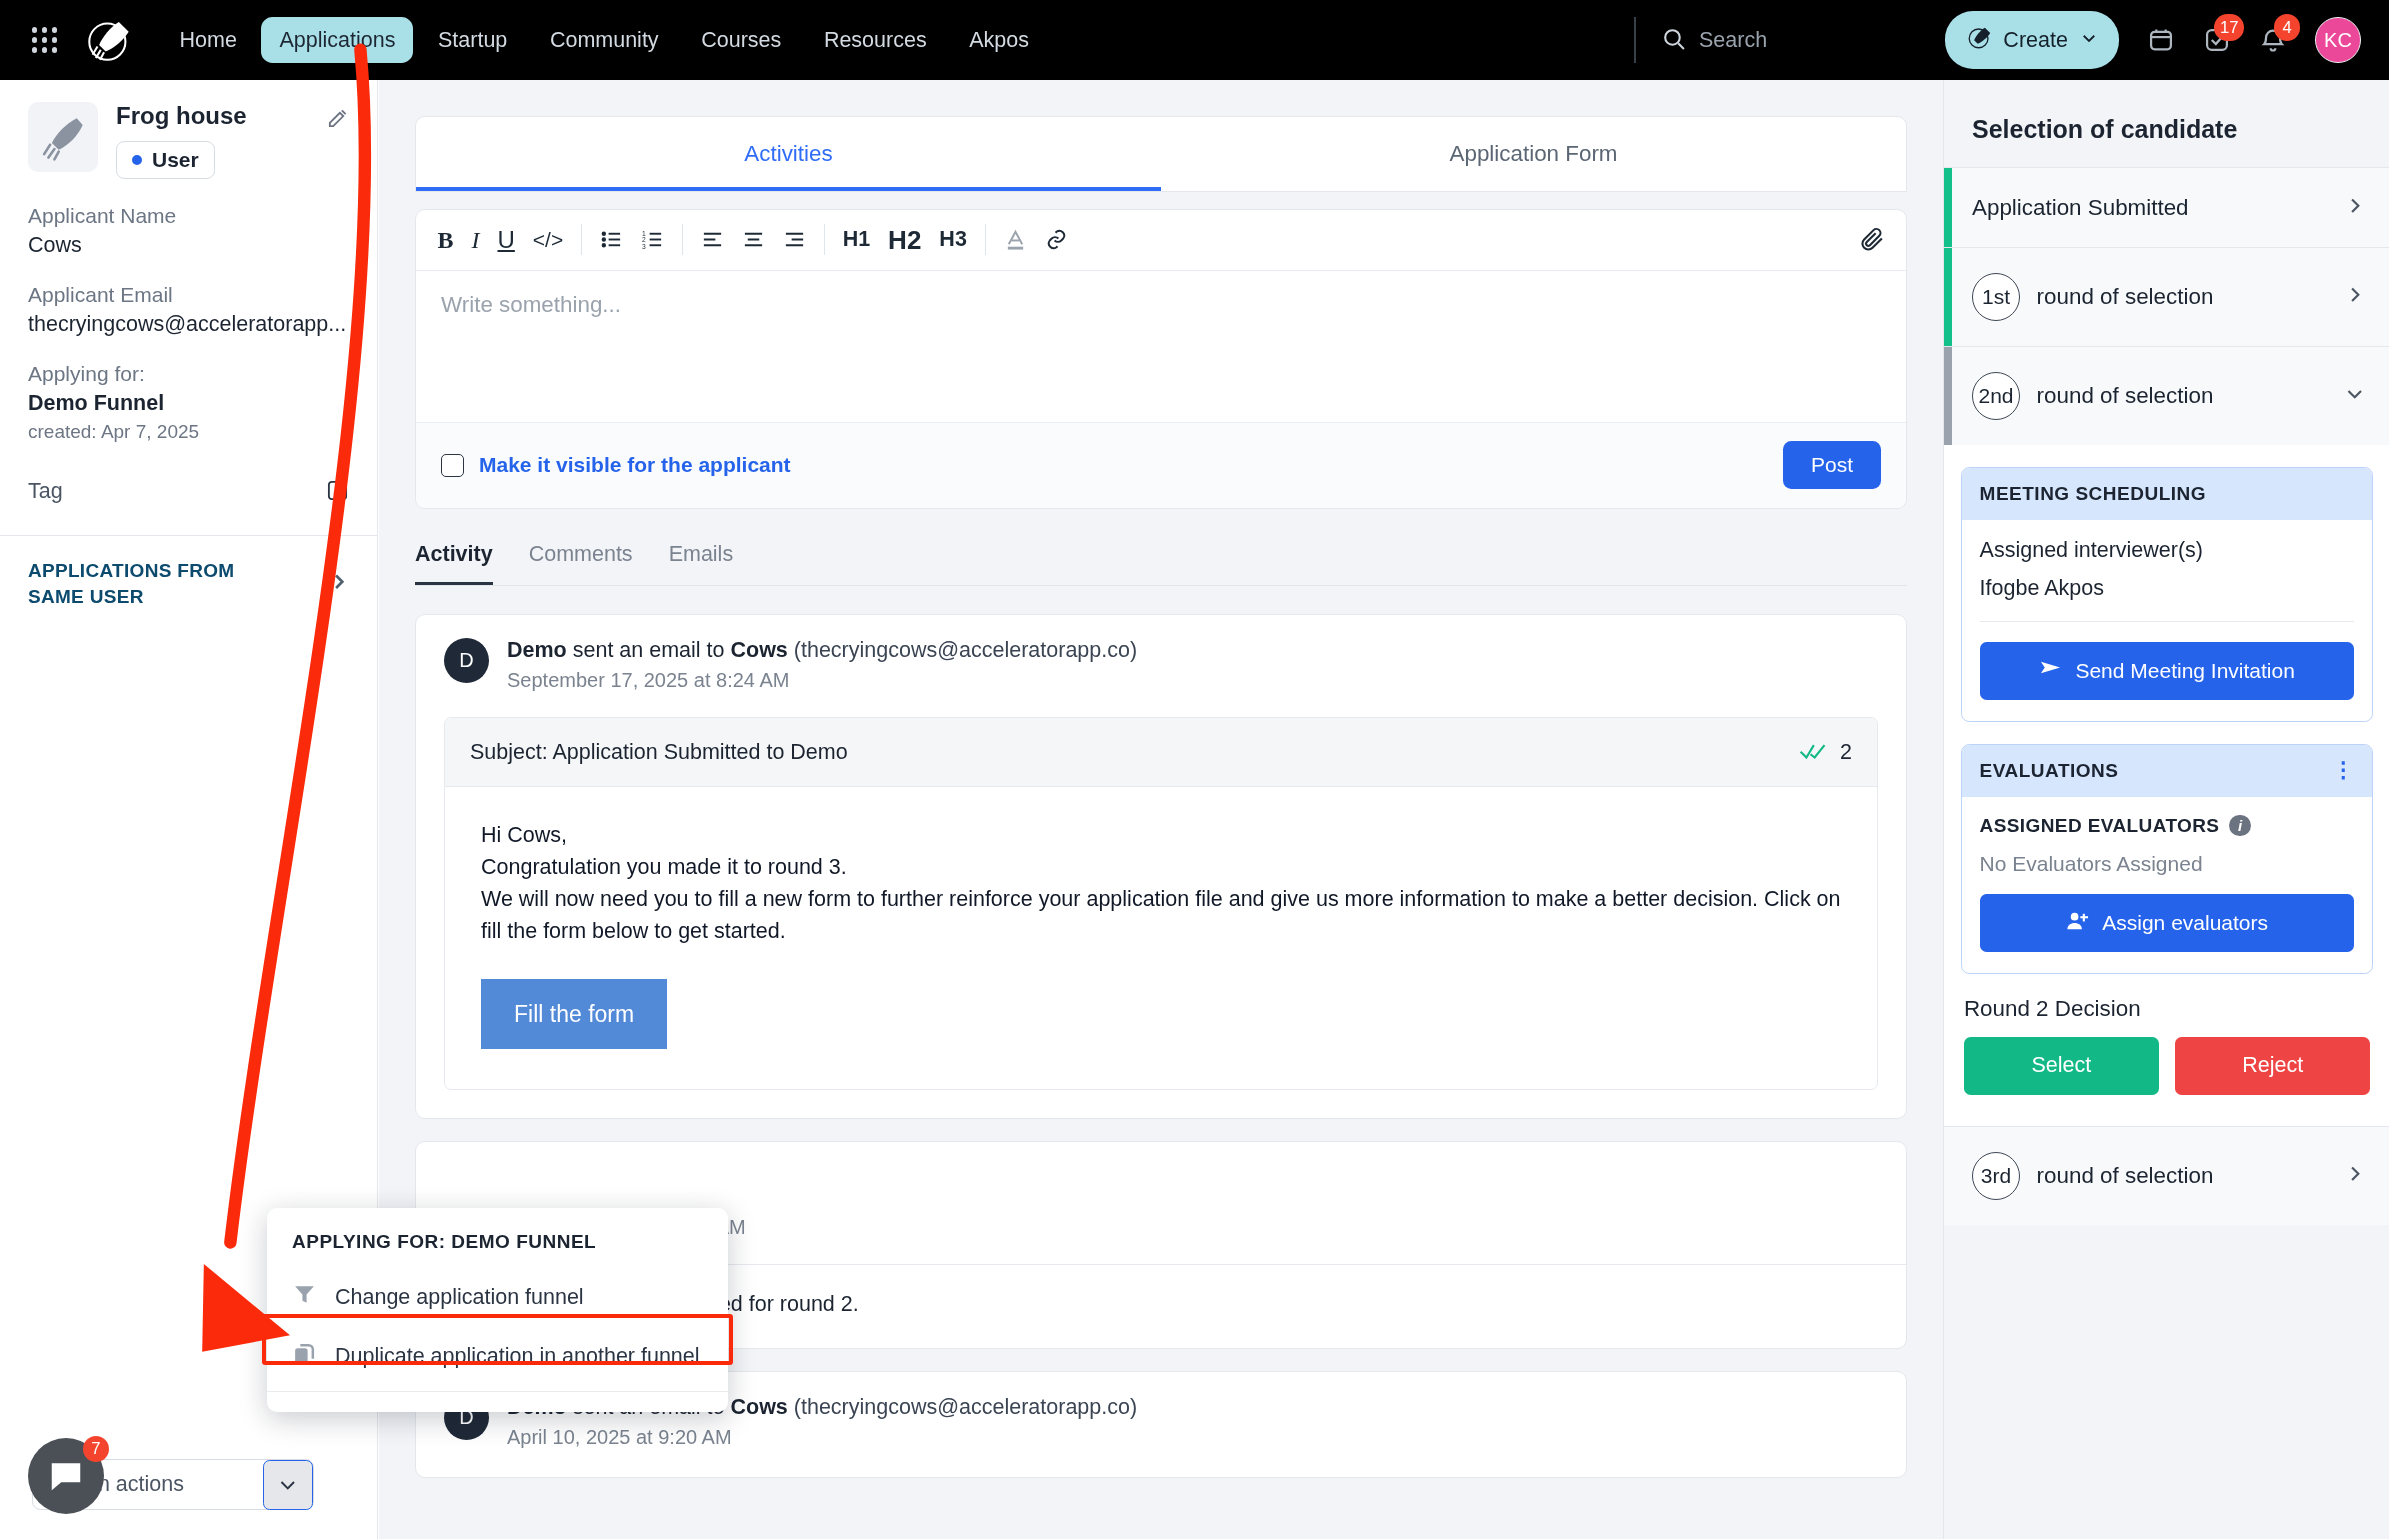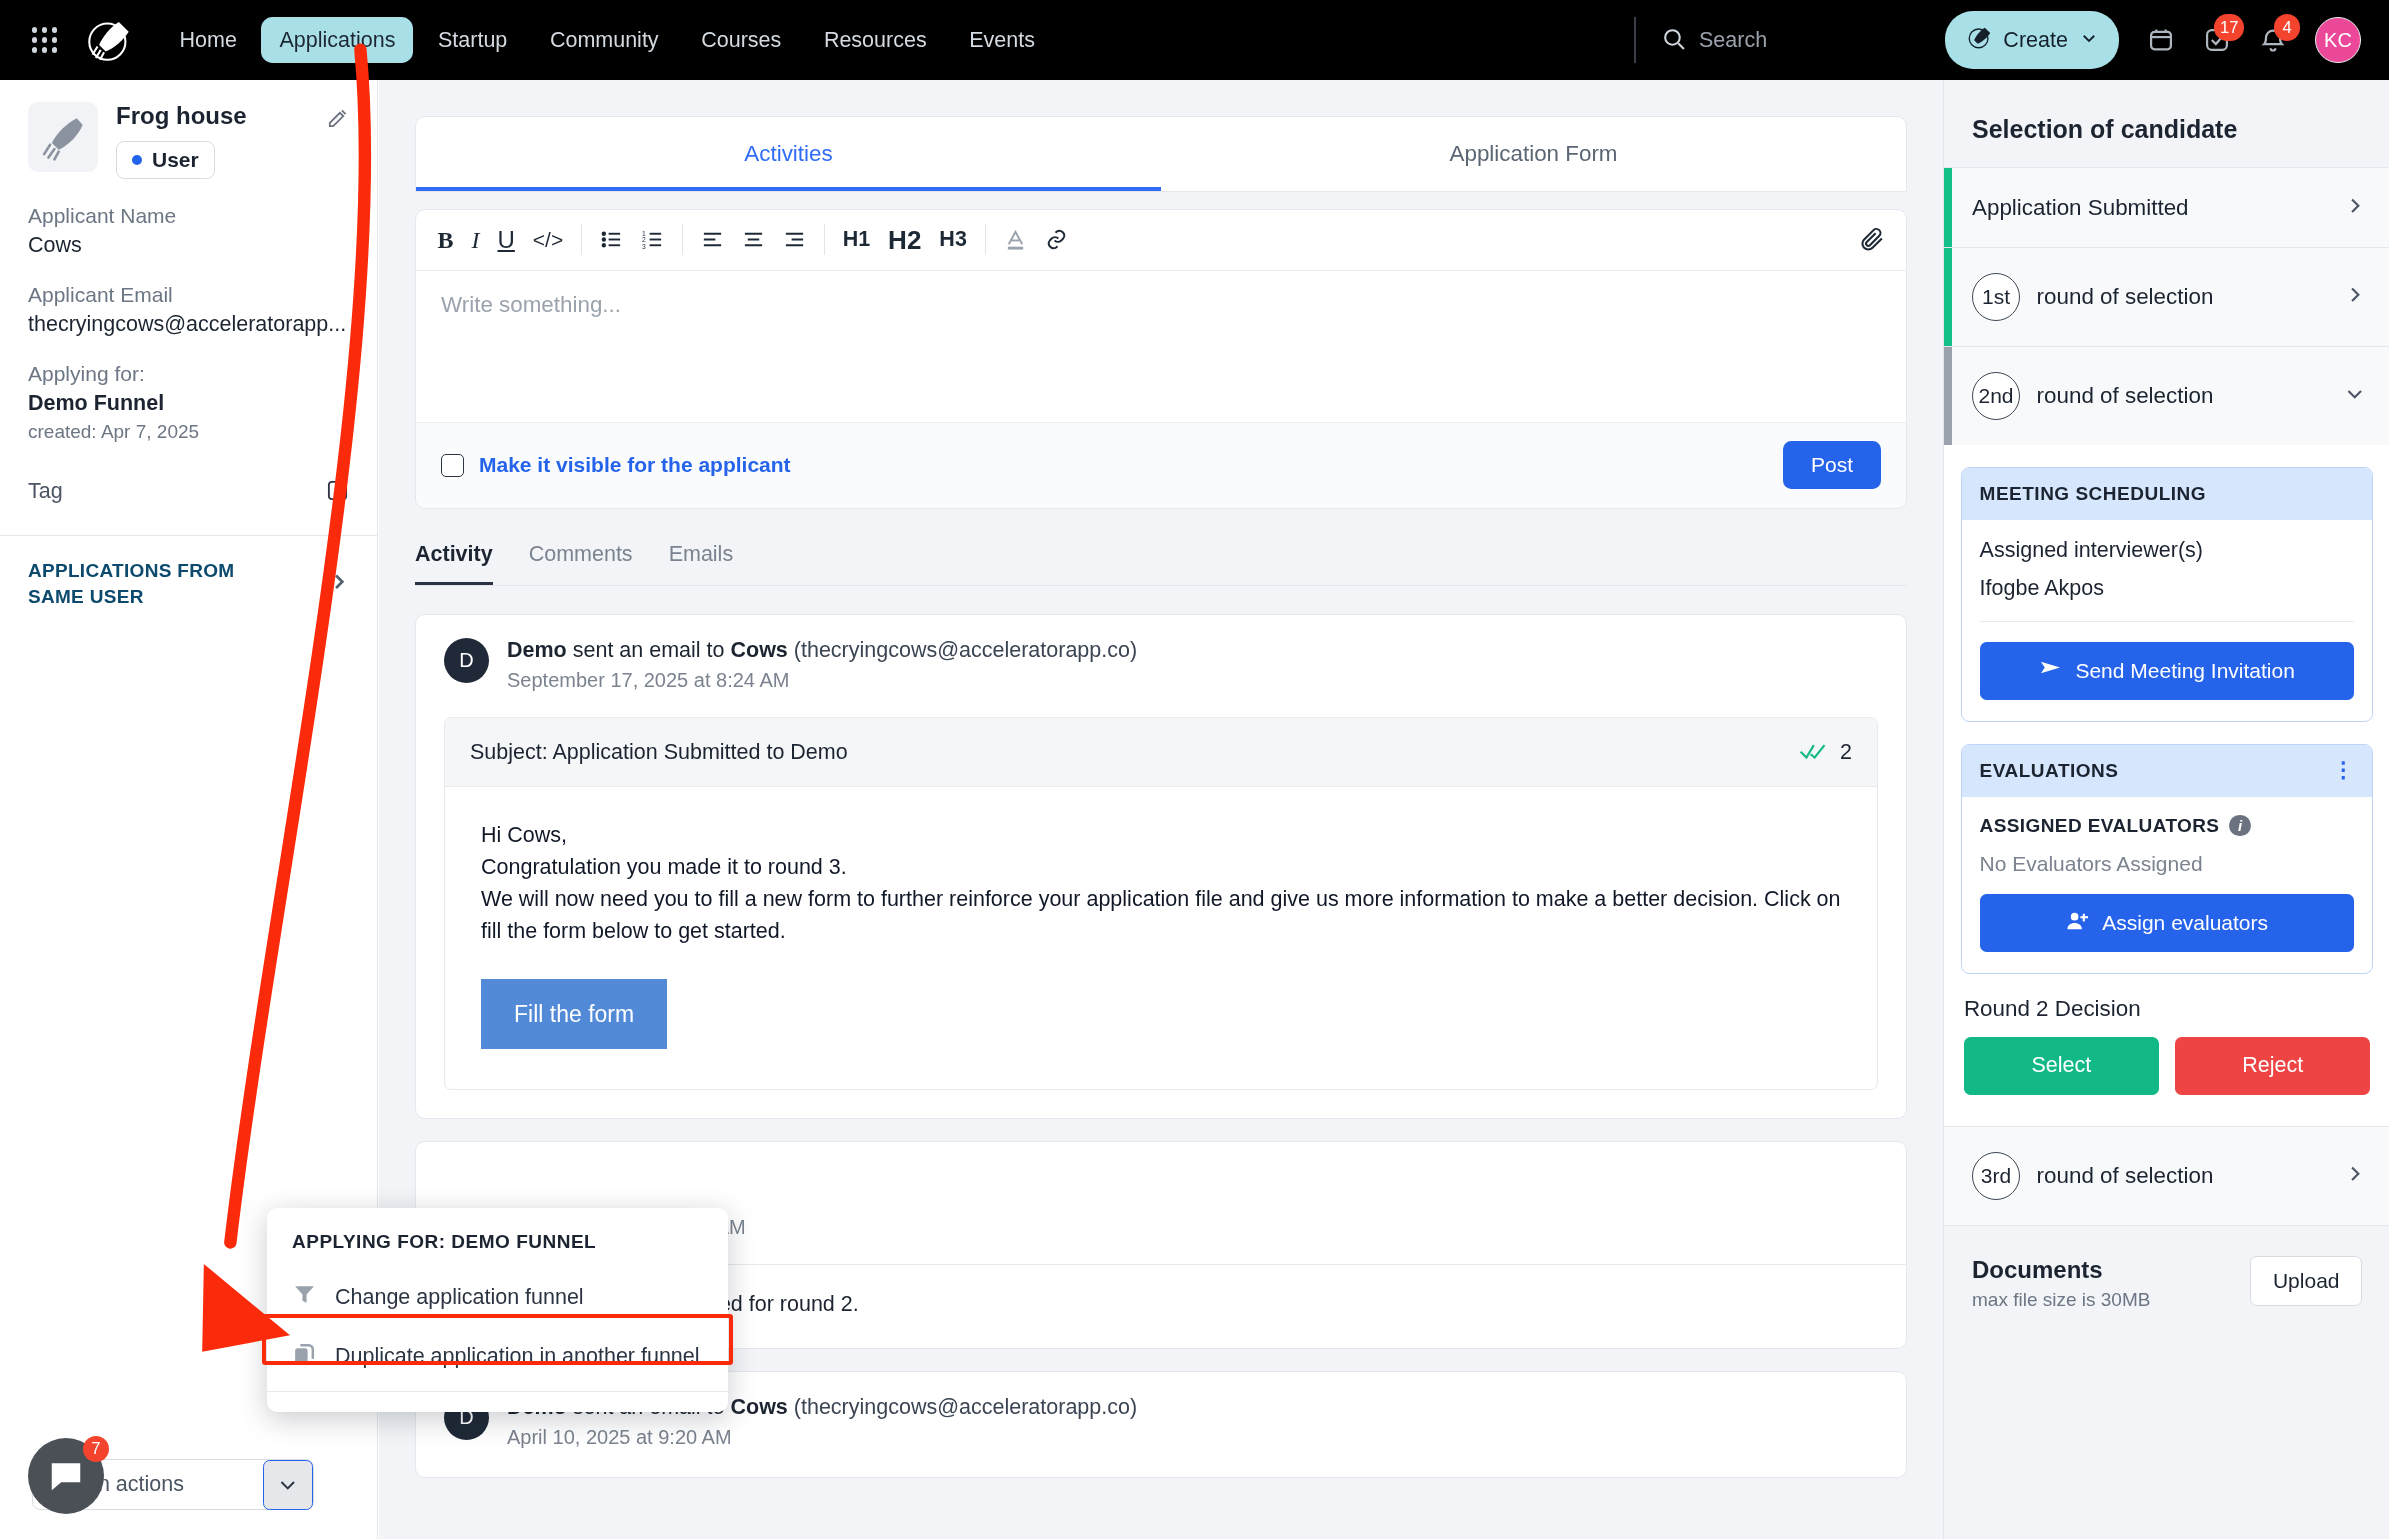--- a/index.html
+++ b/index.html
@@ -288,21 +288,21 @@
         <path d="M14 36 L8 46 M18 40 L12 50 M22 43 L17 52" stroke="#ffffff" stroke-width="2.5" fill="none"></path>
       </svg>
     </div>
     <nav class="nav">
       <a href="#" class="">Home</a>
       <a href="#" class="active">Applications</a>
       <a href="#">Startup</a>
       <a href="#">Community</a>
       <a href="#">Courses</a>
       <a href="#">Resources</a>
-      <a href="#">Events</a>
+      <a href="#">Akpos</a>
     </nav>
 
     <div class="topbar-right">
       <div class="divider-v"></div>
       <div class="searchbox">
         <span>
           <svg width="25" height="25" viewBox="0 0 24 24" fill="none" stroke="#cfd6dd" stroke-width="2">
             <circle cx="11" cy="11" r="7"></circle>
               <line x1="16.5" y1="16.5" x2="22" y2="22"></line>
           </svg>
@@ -687,27 +687,20 @@
     <div class="stage">
       <div class="num">3rd</div>
       <div class="lbl">round of selection</div>
       <div class="ch">
         <svg width="21.5" height="21.5" viewBox="0 0 24 24" fill="none" stroke="#4b5563" stroke-width="2.4">
             <polyline points="9,5 16,12 9,19"></polyline>
           </svg>
       </div>
     </div>
 
-    <div class="docs">
-      <div>
-        <div class="t">Documents</div>
-        <div class="s">max file size is 30MB</div>
-      </div>
-      <button class="upload-btn">Upload</button>
-    </div>
   </div>
 
   <div class="ctxmenu">
     <div class="ctx-title">APPLYING FOR: DEMO FUNNEL</div>
     <div class="ctx-item">
       <span>
         <svg width="25" height="25" viewBox="0 0 24 24" fill="#9aa3ad">
             <path d="M3 4h18l-7 8v8l-4-2v-6z"></path>
           </svg>
       </span>

